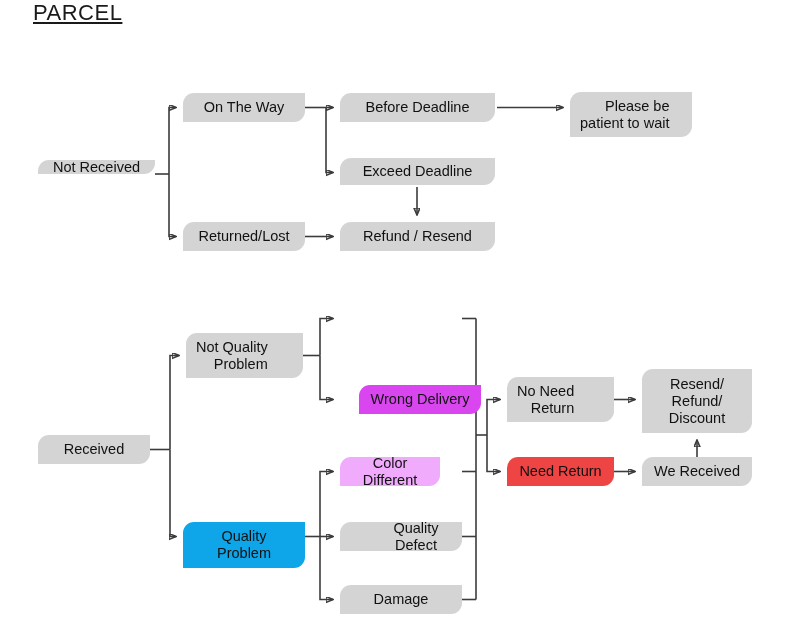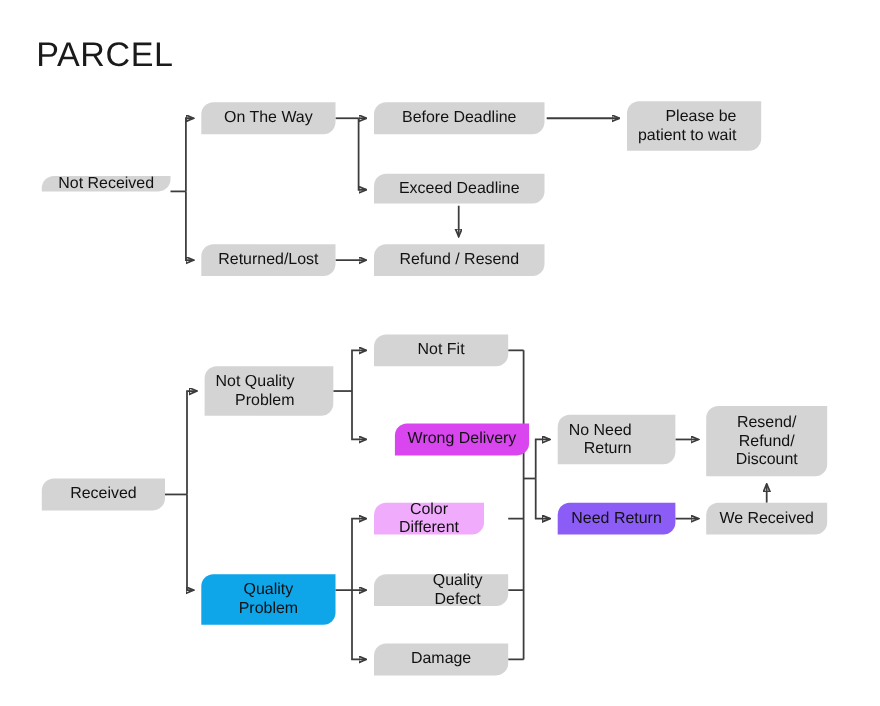--- a/index.html
+++ b/index.html
@@ -11,26 +11,27 @@
     position: relative;
     width: 800px;
     height: 642px;
     background: #ffffff;
     font-family: "Liberation Sans", sans-serif;
     overflow: hidden;
   }
   #title {
     position: absolute;
     left: 33px;
-    top: 32px;
-    font-size: 31px;
+    top: 0;
+    font-size: 22px;
     letter-spacing: 0.5px;
     color: #1a1a1a;
     font-family: "Liberation Sans", sans-serif;
     white-space: nowrap;
+    text-decoration: underline;
   }
   .node {
     position: absolute;
     background: #d4d4d4;
     color: #111111;
     font-size: 14.5px;
     line-height: 17px;
     box-sizing: border-box;
     display: flex;
     align-items: center;
@@ -141,26 +142,25 @@
   <div class="node center" style="left: 340px; top: 93px; width: 155px; height: 29px; background: rgb(212, 212, 212); color: rgb(17, 17, 17);">Before Deadline</div>
   <div class="node center" style="left: 340px; top: 158px; width: 155px; height: 27px; background: rgb(212, 212, 212); color: rgb(17, 17, 17);">Exceed Deadline</div>
   <div class="node center" style="left: 340px; top: 222px; width: 155px; height: 29px; background: rgb(212, 212, 212); color: rgb(17, 17, 17);">Refund / Resend</div>
   <div class="node left" style="left: 570px; top: 92px; width: 122px; height: 45px; background: rgb(212, 212, 212); color: rgb(17, 17, 17);">Please be
 patient to wait</div>
 
   <div class="node center" style="left: 38px; top: 435px; width: 112px; height: 29px; background: rgb(212, 212, 212); color: rgb(17, 17, 17);">Received</div>
   <div class="node left" style="left: 186px; top: 333px; width: 117px; height: 45px; background: rgb(212, 212, 212); color: rgb(17, 17, 17);">Not Quality
 Problem</div>
   <div class="node center" style="left: 183px; top: 522px; width: 122px; height: 46px; background: #0ea5e9; color: rgb(17, 17, 17);">Quality Problem</div>
-  <div class="node center" style="left: 340px; top: 304px; width: 122px; height: 29px; background: rgb(212, 212, 212); color: rgb(17, 17, 17);">Not Fit</div>
   <div class="node center" style="left: 340px; top: 385px; width: 122px; height: 29px; background: #d946ef; color: rgb(17, 17, 17); margin-left: 19px;">Wrong Delivery</div>
   <div class="node center" style="left: 340px; top: 457px; width: 100px; height: 29px; background: #f0abfc; color: rgb(17, 17, 17);">Color Different</div>
   <div class="node center" style="left: 340px; top: 522px; width: 122px; height: 29px; background: rgb(212, 212, 212); color: rgb(17, 17, 17); padding-left: 40px;">Quality Defect</div>
   <div class="node center" style="left: 340px; top: 585px; width: 122px; height: 29px; background: rgb(212, 212, 212); color: rgb(17, 17, 17);">Damage</div>
   <div class="node left" style="left: 507px; top: 377px; width: 107px; height: 45px; background: rgb(212, 212, 212); color: rgb(17, 17, 17);">No Need
 Return</div>
-  <div class="node center" style="left: 507px; top: 457px; width: 107px; height: 29px; background: #8b5cf6; color: rgb(17, 17, 17);">Need Return</div>
+  <div class="node center" style="left: 507px; top: 457px; width: 107px; height: 29px; background: #ef4444; color: rgb(17, 17, 17);">Need Return</div>
   <div class="node center" style="left: 642px; top: 369px; width: 110px; height: 64px; background: rgb(212, 212, 212); color: rgb(17, 17, 17);">Resend/
 Refund/
 Discount</div>
   <div class="node center" style="left: 642px; top: 457px; width: 110px; height: 29px; background: rgb(212, 212, 212); color: rgb(17, 17, 17);">We Received</div>
 
 </div>
 
 </body></html>

